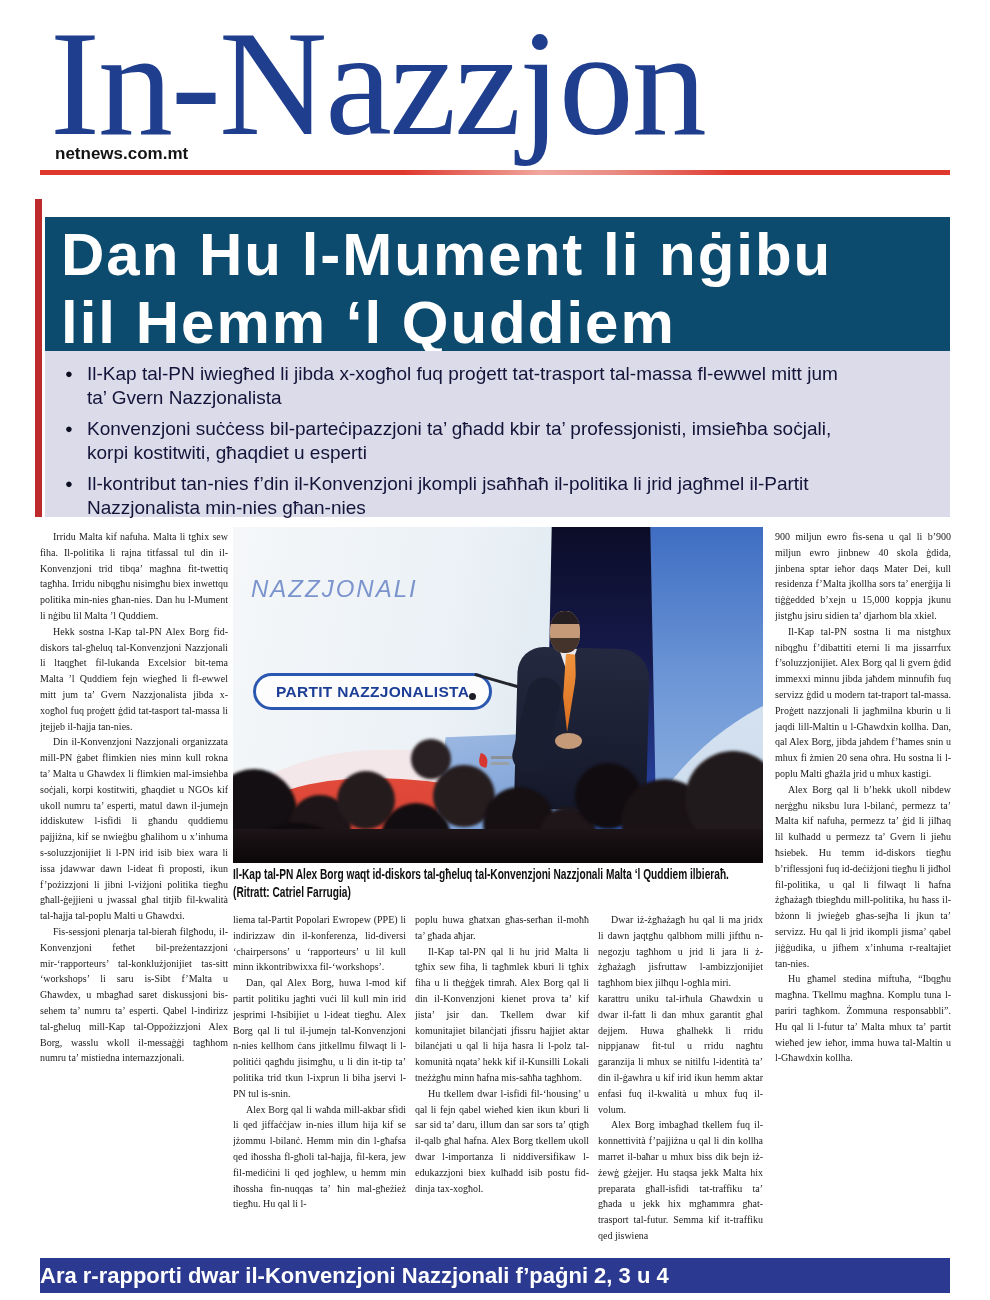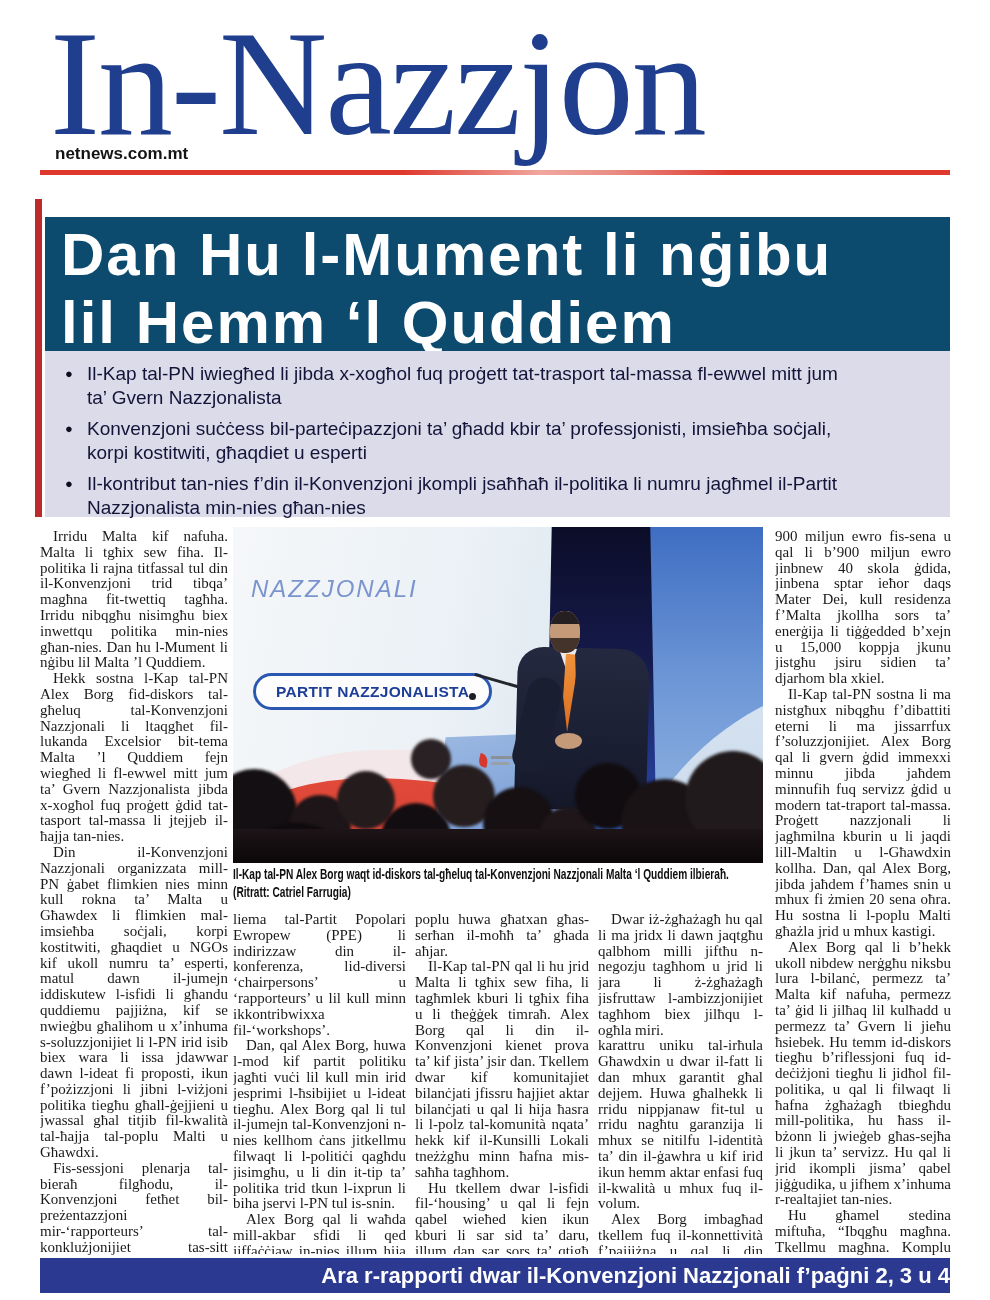--- a/index.html
+++ b/index.html
@@ -20,21 +20,21 @@
   .headline-box { position:absolute; left:45px; top:197px; width:905px; height:152px; background:#0c4a6e;margin-top:20px; }
   .headline-text { position:absolute; left:16px; top:4px; color:#ffffff; font-weight:bold;
     font-size:60px; line-height:68px; letter-spacing:2px; }
   .bullet-box { position:absolute; left:45px; top:351px; width:905px; height:166px; background:#dcdbe9;
     padding:11px 18px 0 20px; }
   .bullet-row { display:flex; margin-bottom:7px; }
   .bullet-dot { width:22px; font-size:13px; color:#0d0d22; line-height:24px; flex:0 0 22px; }
   .bullet-text { font-size:19px; line-height:24px; color:#14143a; max-width:760px; }
 
   
-  .bodytext { position:absolute; font-family:"Liberation Serif", serif; font-size:15px;
+  .bodytext { position:absolute; font-family:"Liberation Serif", serif; font-size:10px;
     line-height:15.8px; text-align:justify; color:#1a1a1a; overflow:hidden; }
   .bodytext p { margin:0; text-indent:13px; }
   .col1 { left:40px;  top:529px; width:188px; height:726px; }
   .col2 { left:233px; top:912px; width:173px; height:342px; }
   .col3 { left:415px; top:912px; width:174px; height:342px; }
   .col4 { left:598px; top:912px; width:165px; height:342px; }
   .col5 { left:775px; top:529px; width:176px; height:726px; }
 
   
   .photo { position:absolute; left:233px; top:527px; width:530px; height:336px; overflow:hidden; background:#e9eff5; }
@@ -90,21 +90,21 @@
   .ph-crowd-bar { position:absolute; left:0; bottom:0; width:530px; height:34px;
     background:linear-gradient(180deg,#1c1416,#0b0709); }
 
   
   .caption { position:absolute; left:233px; top:866px; width:530px; font-weight:bold;
     font-size:14.5px; line-height:17.5px; color:#0e0e0e; }
   .cond { display:inline-block; transform:scaleX(0.70); transform-origin:0 50%; white-space:nowrap; }
 
   
   .banner { position:absolute; left:40px; top:1258px; width:910px; height:35px; background:#2b3a90;
-    color:#ffffff; font-weight:bold; font-size:22px; text-align:right; line-height:35px; }
+    color:#ffffff; font-weight:bold; font-size:22px; text-align:left; line-height:35px; }
 </style>
 </head>
 <body>
 
 <div class="page">
 
   <div class="masthead-title">In-Nazzjon</div>
   <div class="masthead-site">netnews.com.mt</div>
   <div class="red-rule"></div>
 
@@ -119,21 +119,21 @@
     <div class="bullet-row">
       <span class="bullet-dot">●</span>
       <div class="bullet-text">Il-Kap tal-PN iwiegħed li jibda x-xogħol fuq proġett tat-trasport tal-massa fl-ewwel mitt jum ta’ Gvern Nazzjonalista</div>
     </div>
     <div class="bullet-row">
       <span class="bullet-dot">●</span>
       <div class="bullet-text">Konvenzjoni suċċess bil-parteċipazzjoni ta’ għadd kbir ta’ professjonisti, imsieħba soċjali, korpi kostitwiti, għaqdiet u esperti</div>
     </div>
     <div class="bullet-row">
       <span class="bullet-dot">●</span>
-      <div class="bullet-text">Il-kontribut tan-nies f’din il-Konvenzjoni jkompli jsaħħaħ il-politika li numru jagħmel il-Partit Nazzjonalista min-nies għan-nies</div>
+      <div class="bullet-text">Il-kontribut tan-nies f’din il-Konvenzjoni jkompli jsaħħaħ il-politika li jrid jagħmel il-Partit Nazzjonalista min-nies għan-nies</div>
     </div>
   </div>
 
   <div class="bodytext col1">
     <p>Irridu Malta kif nafuha. Malta li tgħix sew fiha. Il-politika li rajna titfassal tul din il-Konvenzjoni trid tibqa’ magħna fit-twettiq tagħha. Irridu nibqgħu nisimgħu biex inwettqu politika min-nies għan-nies. Dan hu l-Mument li nġibu lil Malta ’l Quddiem.</p>
     <p>Hekk sostna l-Kap tal-PN Alex Borg fid-diskors tal-għeluq tal-Konvenzjoni Nazzjonali li ltaqgħet fil-lukanda Excelsior bit-tema Malta ’l Quddiem fejn wiegħed li fl-ewwel mitt jum ta’ Gvern Nazzjonalista jibda x-xogħol fuq proġett ġdid tat-tasport tal-massa li jtejjeb il-ħajja tan-nies.</p>
     <p>Din il-Konvenzjoni Nazzjonali organizzata mill-PN ġabet flimkien nies minn kull rokna ta’ Malta u Għawdex li flimkien mal-imsieħba soċjali, korpi kostitwiti, għaqdiet u NGOs kif ukoll numru ta’ esperti, matul dawn il-jumejn iddiskutew l-isfidi li għandu quddiemu pajjiżna, kif se nwieġbu għalihom u x’inhuma s-soluzzjonijiet li l-PN irid isib biex wara li issa jdawwar dawn l-ideat fi proposti, ikun f’pożizzjoni li jibni l-viżjoni politika tiegħu għall-ġejjieni u jwassal għal titjib fil-kwalità tal-ħajja tal-poplu Malti u Għawdxi.</p>
     <p>Fis-sessjoni plenarja tal-bieraħ filgħodu, il-Konvenzjoni fetħet bil-preżentazzjoni mir-‘rapporteurs’ tal-konklużjonijiet tas-sitt ‘workshops’ li saru is-Sibt f’Malta u Għawdex, u mbagħad saret diskussjoni bis-sehem ta’ numru ta’ esperti. Qabel l-indirizz tal-għeluq mill-Kap tal-Oppożizzjoni Alex Borg, wasslu wkoll il-messaġġi tagħhom numru ta’ mistiedna internazzjonali.</p>
 
   </div>

